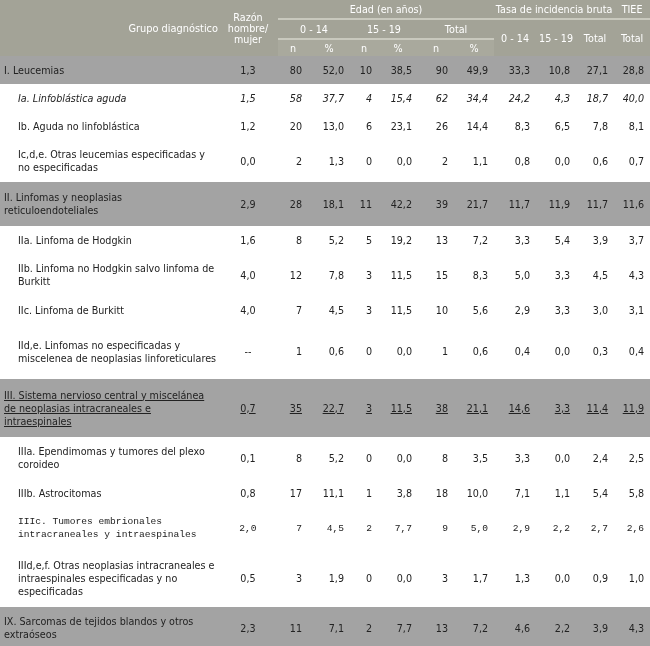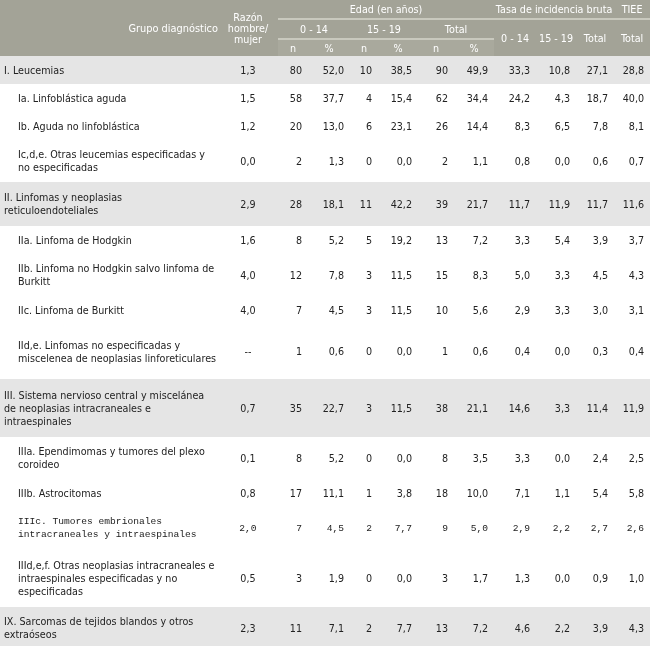--- a/index.html
+++ b/index.html
@@ -8,21 +8,21 @@
   thead th { background:#a3a397; color:#ffffff; font-weight:normal; padding:0; height:18px; line-height:11px; }
   thead th.sub { border-top:2px solid #c9c9be; }
   thead th.np { background:#a9a99d; border-top:2px solid #c9c9be; height:16px; }
   th.grp { text-align:right; padding-left:4px; font-size:9.8px; }
   th.c { text-align:center; }
   tbody td { padding:0; vertical-align:middle; }
   tbody td.lbl { text-align:left; padding-left:4px; line-height:13px; }
   tbody tr.child td.lbl { padding-left:18px; }
   tbody td.num { text-align:right; padding-right:6px; }
   tbody td.ctr { text-align:center; }
-  tbody tr.group td { background:#e5e5e5; }
+  tbody tr.group td { background:#a3a3a3; }
 </style>
 </head>
 <body>
 
 <table>
   <colgroup>
     <col style="width:218px">
       <col style="width:60px">
     <col style="width:30px">
       <col style="width:42px">
@@ -69,21 +69,21 @@
         <td class="num">52,0</td>
         <td class="num">10</td>
         <td class="num">38,5</td>
         <td class="num">90</td>
         <td class="num">49,9</td>
         <td class="num">33,3</td>
         <td class="num">10,8</td>
         <td class="num">27,1</td>
         <td class="num">28,8</td>
       </tr>
-      <tr class="child" style="height: 28px;">
+      <tr class="child" style="height: 28px; font-style: italic;">
         <td class="lbl">Ia. Linfoblástica aguda</td>
         <td class="ctr">1,5</td>
         <td class="num">58</td>
         <td class="num">37,7</td>
         <td class="num">4</td>
         <td class="num">15,4</td>
         <td class="num">62</td>
         <td class="num">34,4</td>
         <td class="num">24,2</td>
         <td class="num">4,3</td>
@@ -181,21 +181,21 @@
         <td class="num">0,6</td>
         <td class="num">0</td>
         <td class="num">0,0</td>
         <td class="num">1</td>
         <td class="num">0,6</td>
         <td class="num">0,4</td>
         <td class="num">0,0</td>
         <td class="num">0,3</td>
         <td class="num">0,4</td>
       </tr>
-      <tr class="group" style="height: 58px;">
+      <tr class="group" style="height: 58px; text-decoration: underline;">
         <td class="lbl">III. Sistema nervioso central y miscelánea de neoplasias intracraneales e intraespinales</td>
         <td class="ctr">0,7</td>
         <td class="num">35</td>
         <td class="num">22,7</td>
         <td class="num">3</td>
         <td class="num">11,5</td>
         <td class="num">38</td>
         <td class="num">21,1</td>
         <td class="num">14,6</td>
         <td class="num">3,3</td>

